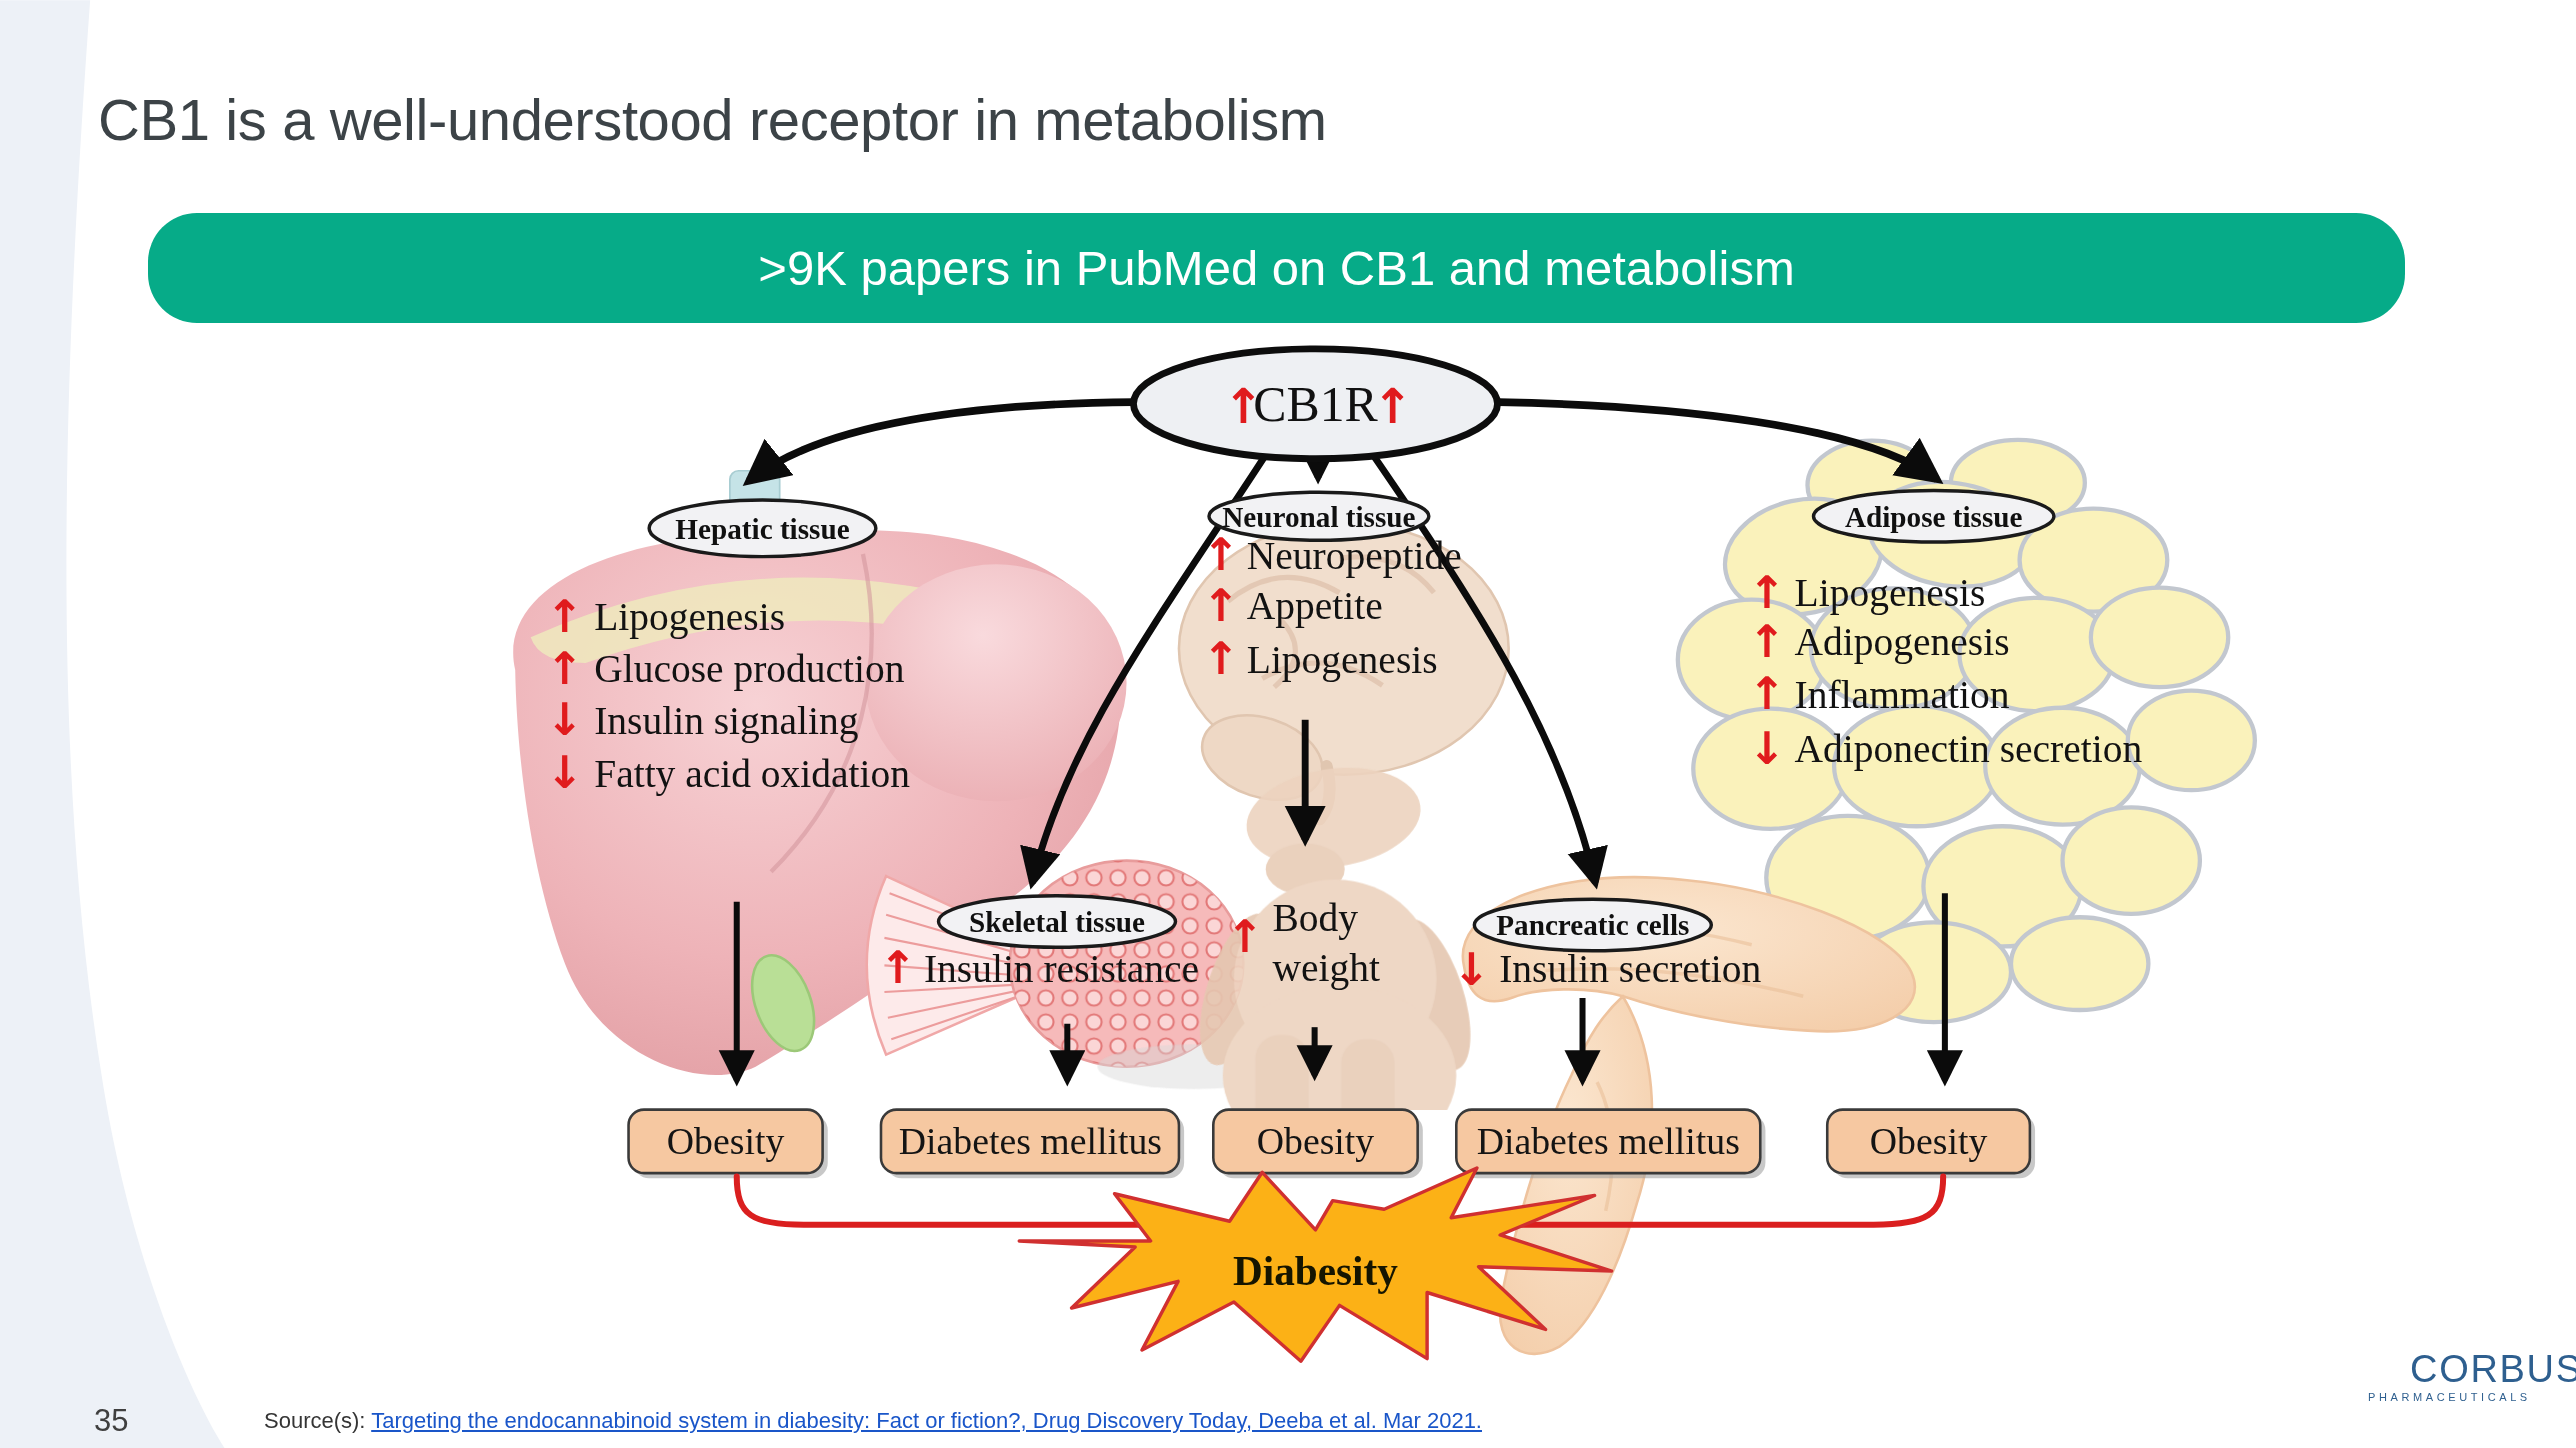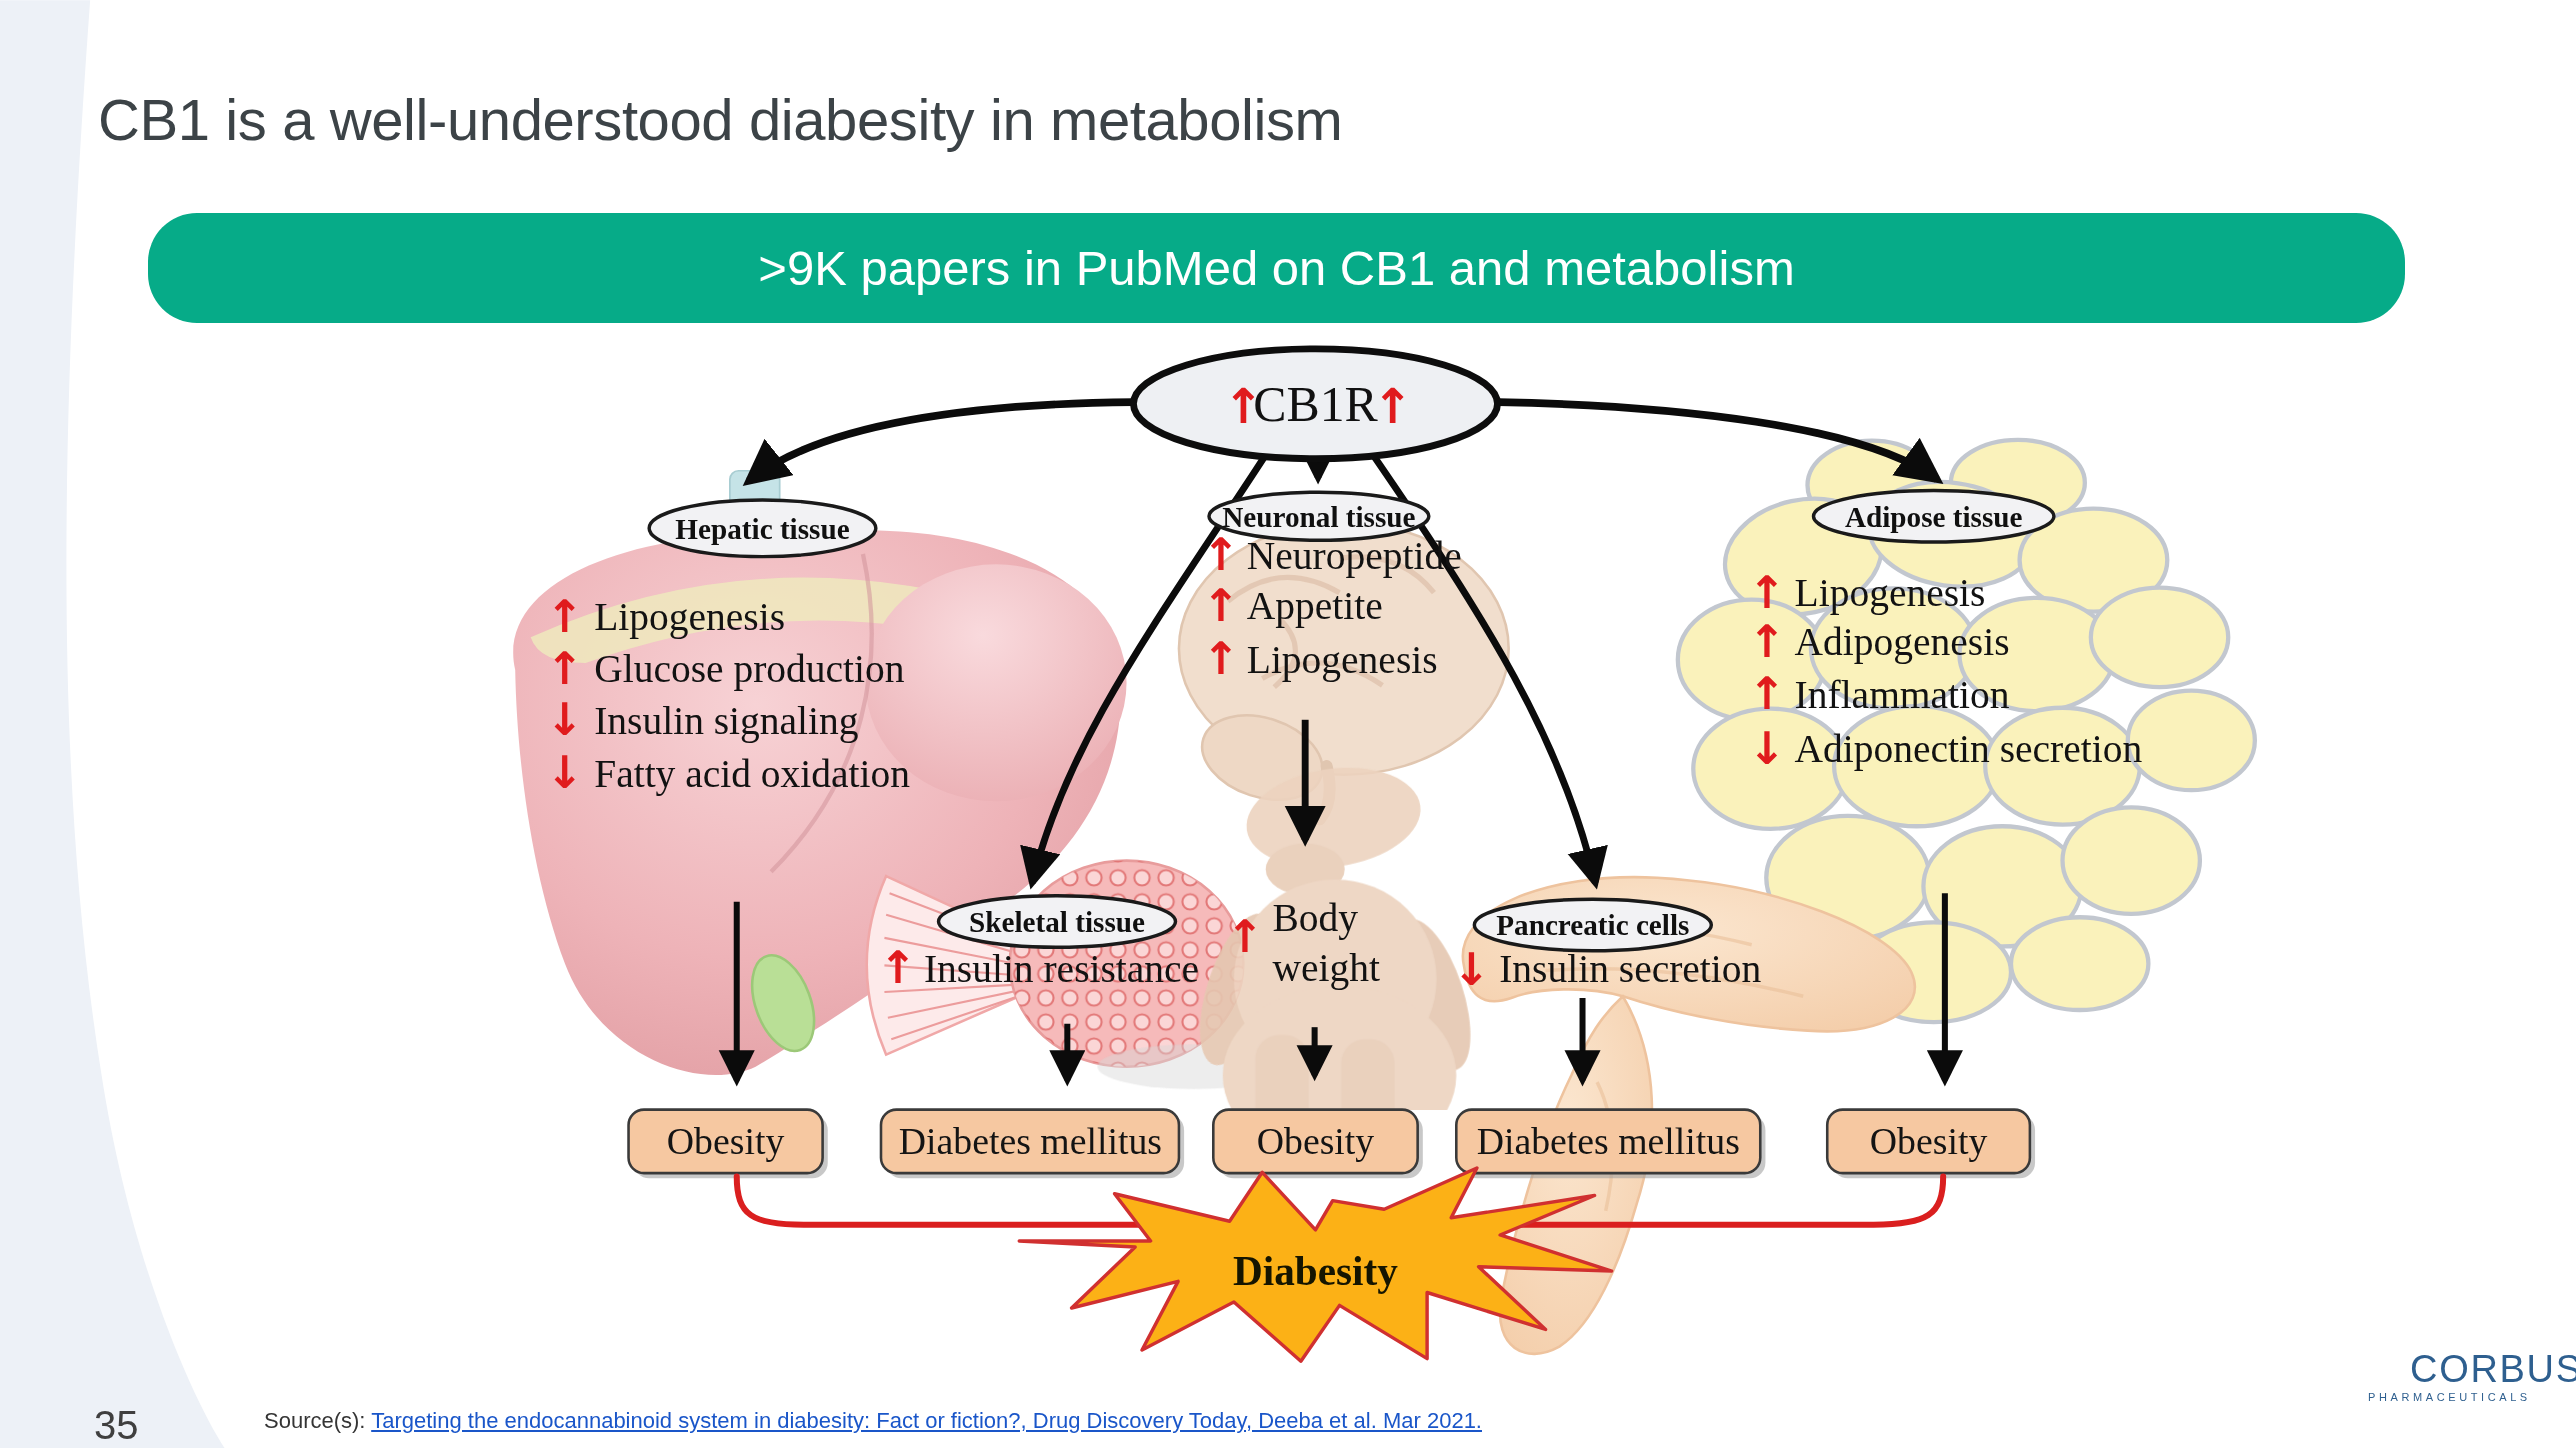--- a/index.html
+++ b/index.html
@@ -16,35 +16,35 @@
   .t-arrow{font-family:"DejaVu Sans",sans-serif;font-weight:bold;font-size:52px;fill:#e01b1d;}
   .t-elabel{font-family:"Liberation Serif",serif;font-weight:bold;font-size:34px;fill:#101010;}
   .t-root{font-family:"Liberation Serif",serif;font-size:58px;fill:#111;}
   .t-rootarrow{font-family:"DejaVu Sans",sans-serif;font-weight:bold;font-size:56px;fill:#e01b1d;}
   .t-out{font-family:"Liberation Serif",serif;font-size:44px;fill:#141414;}
   .t-star{font-family:"Liberation Serif",serif;font-weight:bold;font-size:48px;fill:#151500;}
   .conn{stroke:#0b0b0b;fill:none;}
   .lbl-ellipse{fill:#f2f2f4;stroke:#1a1a1a;stroke-width:4;}
   .out-box{fill:#f6c8a1;stroke:#3a3a3a;stroke-width:3;}
   .out-box-shadow{fill:#9a9a9a;opacity:.55;}
-  #page-num{left:94px;top:1403px;font-size:40px;color:#3f3f3f;}
+  #page-num{left:94px;top:1403px;font-size:31px;color:#3f3f3f;}
   #source-line{left:264px;top:1408px;font-size:22px;color:#353535;white-space:nowrap;}
   #source-line a{color:#1a56c9;text-decoration:underline;}
   #logo{left:2368px;top:1350px;display:flex;align-items:flex-start;}
   #logo .brand{font-size:38px;font-weight:500;letter-spacing:1.7px;color:#2e5f8f;line-height:39px;margin-left:42px;}
   #logo .sub{font-size:11px;letter-spacing:3.6px;color:#2e5f8f;margin-top:2px;}
 </style>
 </head>
 <body>
 
 <svg id="bg-curve" class="abs" width="2576" height="1449" viewBox="0 0 3000 1687">
   <path d="M 105 0 C 70 480 62 900 118 1250 C 152 1470 225 1630 262 1687 L 0 1687 L 0 0 Z" fill="#edf1f7"></path>
 </svg>
 
-<div id="slide-title" class="abs">CB1 is a well-understood diabesity in metabolism</div>
+<div id="slide-title" class="abs">CB1 is a well-understood receptor in metabolism</div>
 
 <div id="banner" class="abs">
   <div class="txt">&gt;9K papers in PubMed on CB1 and metabolism</div>
 </div>
 
 <svg id="diagram-svg" class="abs" width="2576" height="1449" viewBox="0 0 3000 1687">
   <defs>
     <marker id="ah" markerWidth="7" markerHeight="7" refX="5" refY="3" orient="auto" markerUnits="strokeWidth">
       <path d="M0,0 L6,3 L0,6 Z" fill="#0b0b0b"></path>
     </marker>

